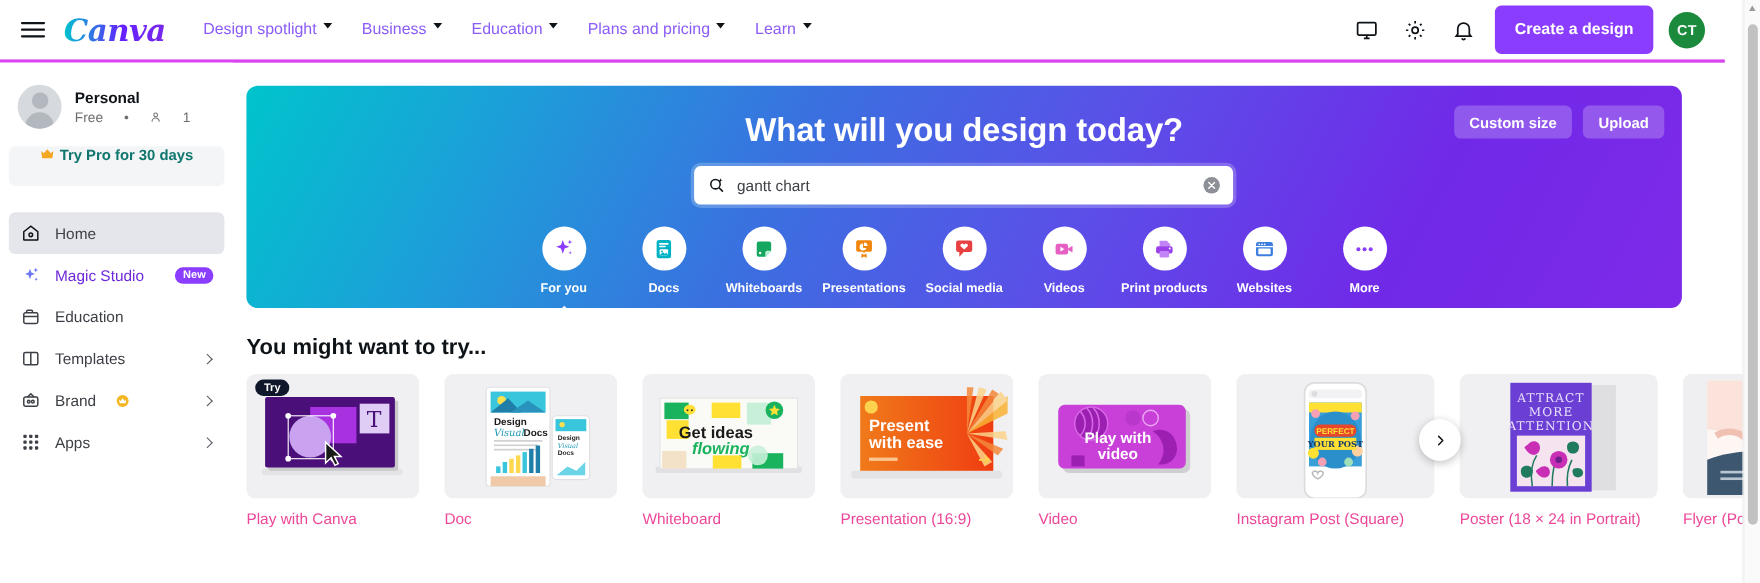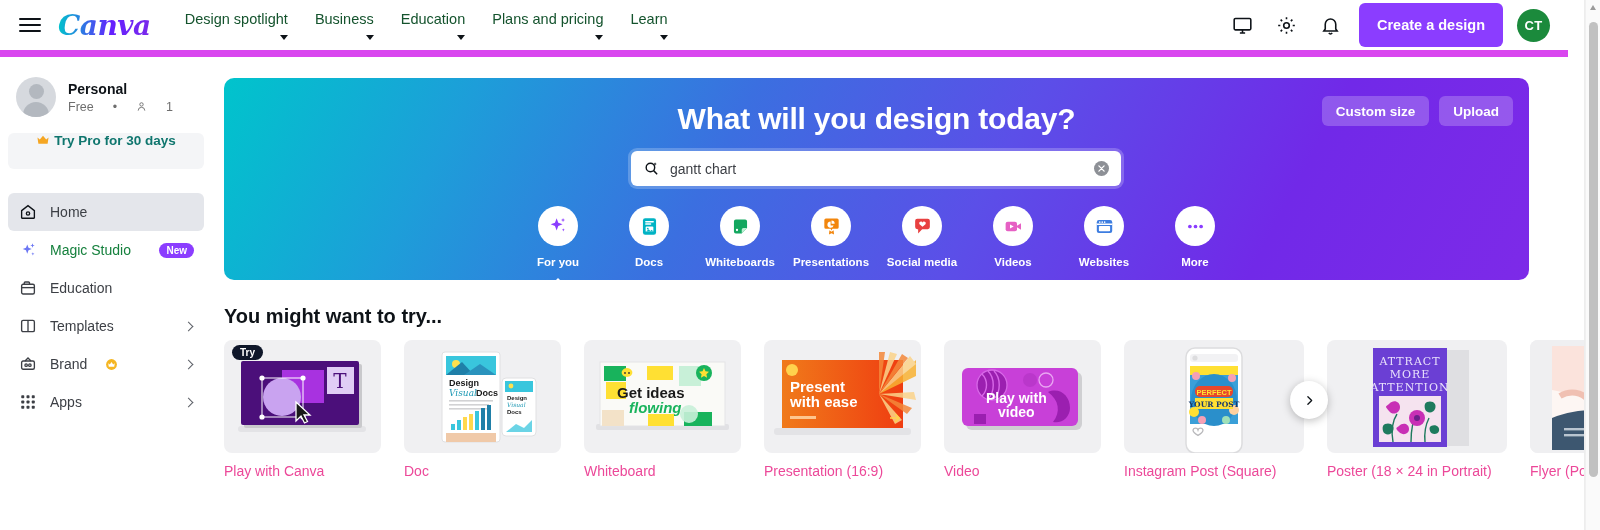--- a/index.html
+++ b/index.html
@@ -8,35 +8,35 @@
     font-family: "Liberation Sans", sans-serif;
     background: #ffffff;
     overflow: hidden;
   }
   .page { position: relative; width: 1600px; height: 530px; background:#fff; }
 
   
   .topnav {
     position: absolute; top: 0; left: 0; width: 1568px; height: 57px;
     background: #fff; display: flex; align-items: center;
-    border-bottom: 7px solid #d946ef;
+    border-bottom: 3px solid #d946ef;
   }
   .hamburger { margin-left: 16px; width: 28px; height: 28px; display:flex; flex-direction:column;
     justify-content:center; gap:4px; cursor:pointer; padding: 0 3px;}
   .hamburger span { display:block; height:2px; background:#0e1318; border-radius:2px; }
   .logo {
     margin-left: 14px; font-family: "DejaVu Serif", serif; font-style: italic;
     font-weight: 700; font-size: 28px; letter-spacing: -0.5px;
     background: linear-gradient(90deg,#00c4cc 0%, #6420ff 55%, #7d2ae8 100%);
     -webkit-background-clip: text; background-clip: text; color: transparent;
     cursor: pointer; padding-right: 4px;
   }
   .navmenu { display: flex; align-items: center; margin-left: 30px; gap: 27px; }
-  .navitem { display:flex; align-items:flex-end; gap:6px; font-size:14.5px; color:#14532d;
-    cursor:pointer; white-space:nowrap;flex-direction:column; }
+  .navitem { display:flex; align-items:flex-start; gap:6px; font-size:14.5px; color:#8b5cf6;
+    cursor:pointer; white-space:nowrap; }
   .caret { width:0;height:0;border-left:4.5px solid transparent;border-right:4.5px solid transparent;
     border-top:5px solid #0e1318; margin-top:2px; }
   .navright { margin-left:auto; display:flex; align-items:center; gap:14px; padding-right:18px; }
   .iconbtn { width:30px;height:30px;display:flex;align-items:center;justify-content:center;cursor:pointer; }
   .cta {
     background:#8b3dff; color:#fff; border:none; border-radius:6px;
     padding: 0 18px; height:44px; font-size:14.5px; font-weight:700; cursor:pointer;
     font-family:"Liberation Sans", sans-serif; white-space:nowrap;
   }
   .avatar {
@@ -56,21 +56,21 @@
   .acct-name { font-size:14px; font-weight:700; color:#0e1318; line-height:1.3; }
   .acct-sub { font-size:12.5px; color:#6e6e6e; display:flex; align-items:center; gap:19px; margin-top:1px;}
   .trypro { margin: 16px 8px 0 8px; height:36px; border-radius:6px; background:#f4f5f7;
     display:flex; align-items:flex-start; justify-content:center; gap:4px;
     font-size:13.5px; font-weight:700; color:#0f766e; cursor:pointer; }
   .navlist { margin-top: 24px; }
   .sbitem { display:flex; align-items:center; height:38px; margin:0 8px; padding-left:10px;
     border-radius:6px; cursor:pointer; gap:12px; position:relative; }
   .sbitem.active { background:#e4e6eb; }
   .sbitem .lbl { font-size:14px; color:#3c3f45; }
-  .sbitem.magic .lbl { color:#15803d; font-weight:400; }
+  .sbitem.magic .lbl { color:#6d28d9; font-weight:400; }
   .badge-new { position:absolute; right:10px; background:#8b3dff; color:#fff; font-size:10px;
     font-weight:700; padding:2px 7px; border-radius:9px; }
   .chev { position:absolute; right:12px; width:7px;height:7px;border-right:1.8px solid #5c5f66;
     border-bottom:1.8px solid #5c5f66; transform:rotate(-45deg); }
   .sbicon { width:20px;height:20px;display:flex;align-items:center;justify-content:center;flex:0 0 20px;}
 
   
   .hero { position:absolute; left:224px; top:78px; width:1305px; height:202px; border-radius:10px;
     background: linear-gradient(118deg,#00c4cc 0%, #1d9ed9 18%, #3b6fe0 38%, #5b4fe8 58%, #7129e8 80%, #7d2ae8 100%);
     overflow:hidden; }
@@ -369,20 +369,31 @@
         <div class="catcircle">
           <svg width="21" height="21" viewBox="0 0 24 24">
             <rect x="3" y="6.5" width="13" height="11" rx="2.4" fill="#e660c4"></rect>
             <path d="M16 11.2l4.6-2.8v7.2L16 12.8v-1.6Z" fill="#e660c4"></path>
             <path d="M8 9.6 12.2 12 8 14.4V9.6Z" fill="#fff"></path>
           </svg>
         </div>
         <div class="catlabel">Videos</div>
       </div>
 
+      <div class="cat">
+        <div class="catcircle">
+          <svg width="21" height="21" viewBox="0 0 24 24">
+            <path d="M7 3.4h7.6l3.4 3.4v2.4H7V3.4Z" fill="#c183f5"></path>
+            <rect x="3.4" y="9" width="17.2" height="7.6" rx="2.2" fill="#9b3fe8"></rect>
+            <rect x="7" y="14" width="10" height="6.6" rx="1.2" fill="#c183f5"></rect>
+            <circle cx="17.6" cy="11.4" r="1" fill="#fff"></circle>
+          </svg>
+        </div>
+        <div class="catlabel">Print products</div>
+      </div>
 
       <div class="cat">
         <div class="catcircle">
           <svg width="21" height="21" viewBox="0 0 24 24">
             <rect x="3.2" y="4.6" width="17.6" height="14.8" rx="2.4" fill="#3d7de0"></rect>
             <path d="M3.2 9.4h17.6" stroke="#fff" stroke-width="1.5"></path>
             <circle cx="6.6" cy="7" r="0.9" fill="#fff"></circle>
               <circle cx="9.4" cy="7" r="0.9" fill="#fff"></circle>
               <circle cx="12.2" cy="7" r="0.9" fill="#fff"></circle>
             <rect x="5.6" y="11.4" width="12.8" height="6" rx="1" fill="#fff"></rect>

